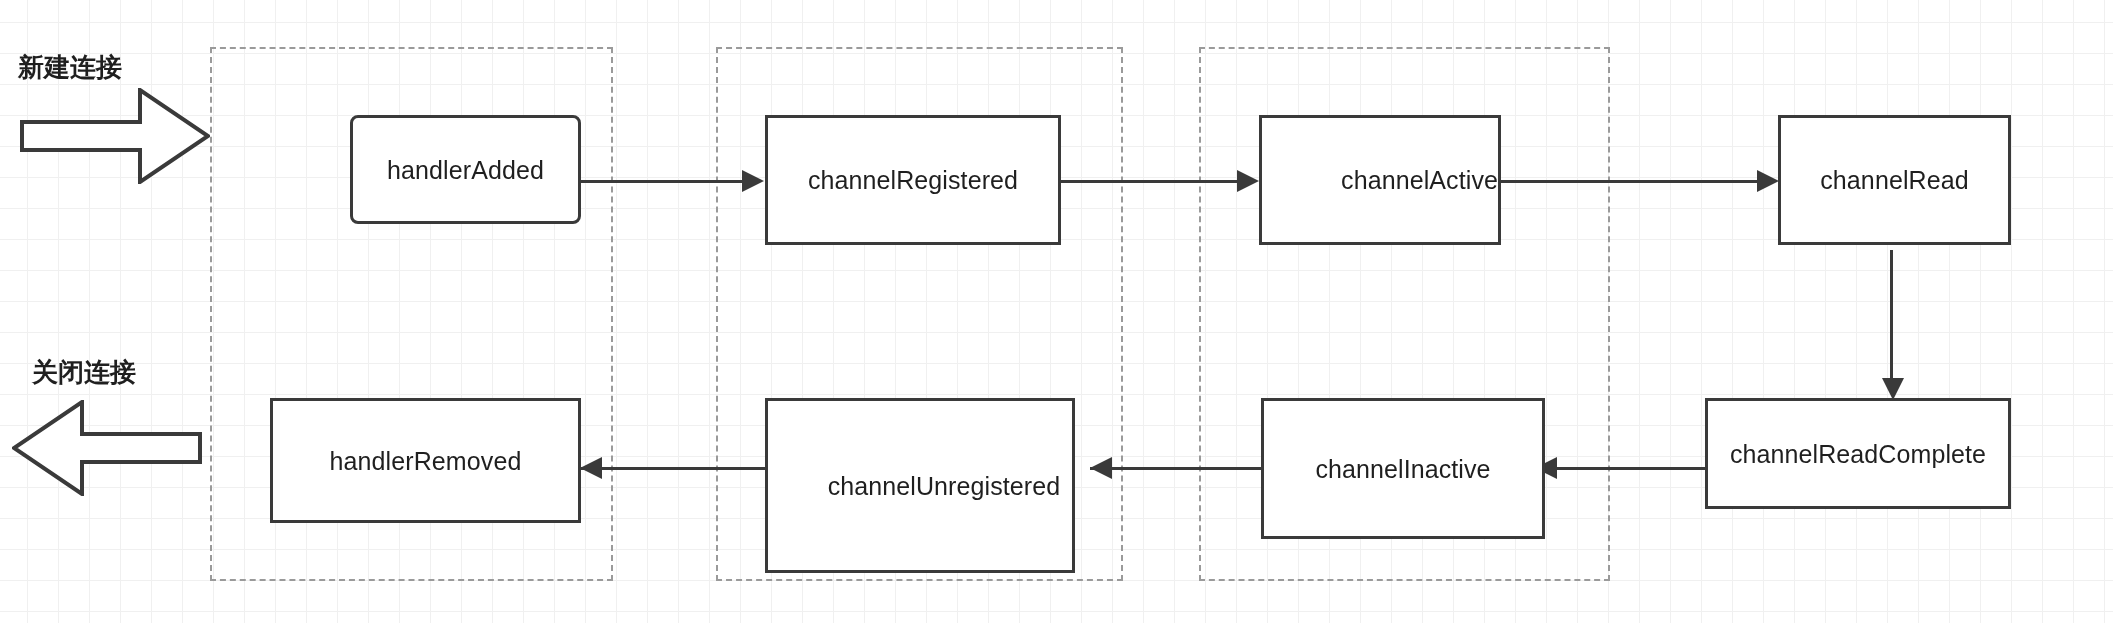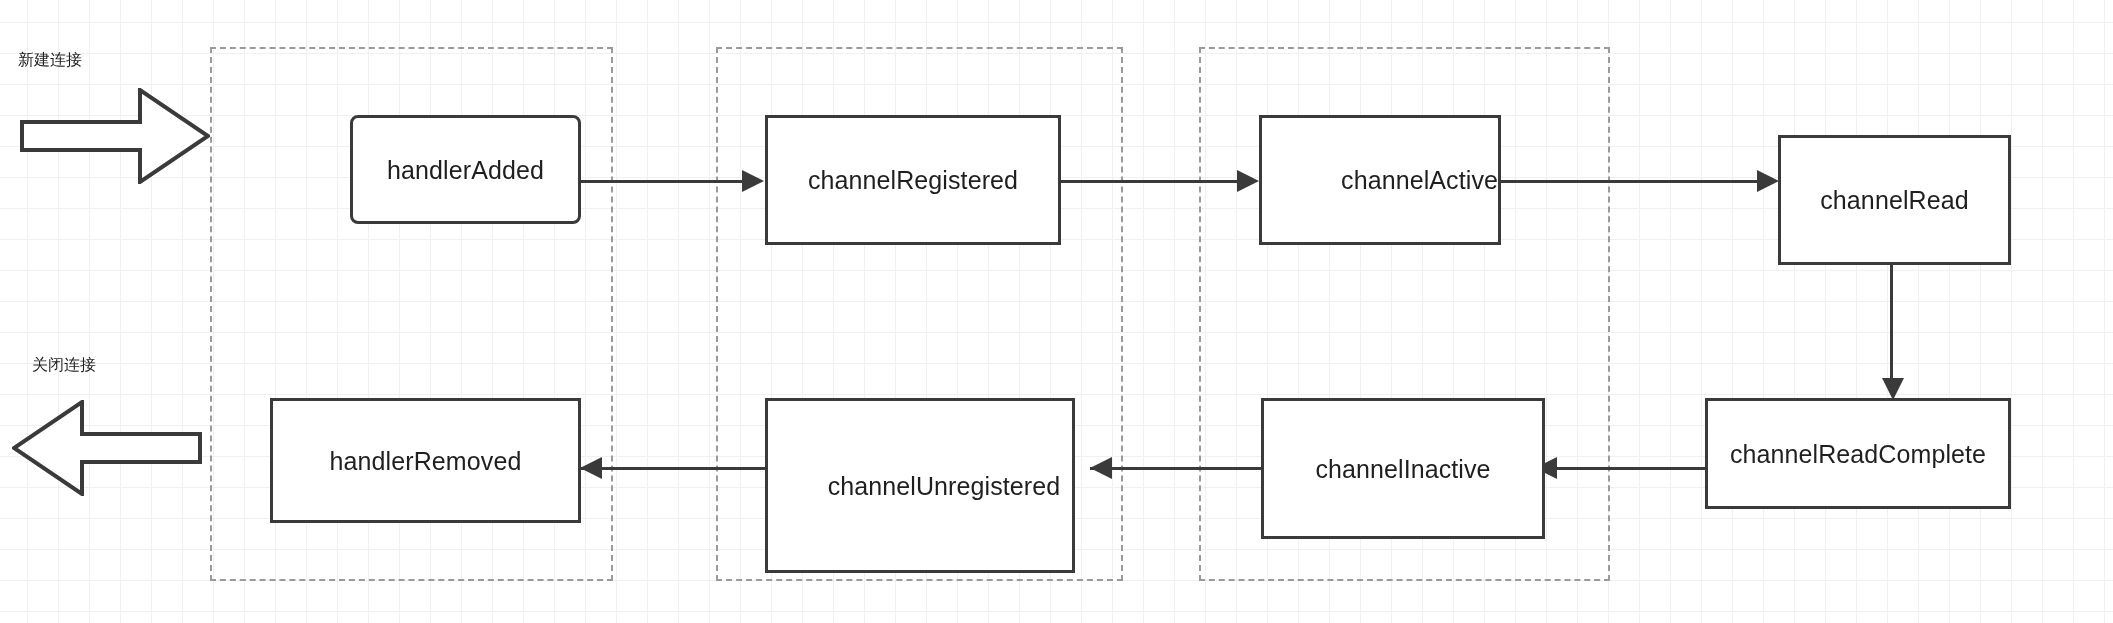--- a/index.html
+++ b/index.html
@@ -75,23 +75,23 @@
     position: absolute;
     width: 0; height: 0;
     border-left: 11px solid transparent;
     border-right: 11px solid transparent;
     border-top: 22px solid #3a3a3a;
   }
 
   
   .caption {
     position: absolute;
-    font-size: 16px;
+    font-size: 26px;
     color: #1f1f1f;
-    font-weight: 400;
+    font-weight: 700;
     white-space: nowrap;
   }
 
   
   .block-arrow {
     position: absolute;
   }
 </style>
 </head>
 <body>
@@ -143,21 +143,21 @@
   </div>
 
   <div class="node" style="left:765px; top:115px; width:296px; height:130px;">
     <span>channelRegistered</span>
   </div>
 
   <div class="node" style="left:1259px; top:115px; width:242px; height:130px;justify-content:flex-end;">
     <span>channelActive</span>
   </div>
 
-  <div class="node" style="left:1778px; top:115px; width:233px; height:130px;margin-top:20px;">
+  <div class="node" style="left:1778px; top:115px; width:233px; height:130px;">
     <span>channelRead</span>
   </div>
 
   <div class="node" style="left:270px; top:398px; width:311px; height:125px;">
     <span>handlerRemoved</span>
   </div>
 
   <div class="node" style="left:765px; top:398px; width:310px; height:175px;padding-left:48px;">
     <span>channelUnregistered</span>
   </div>

